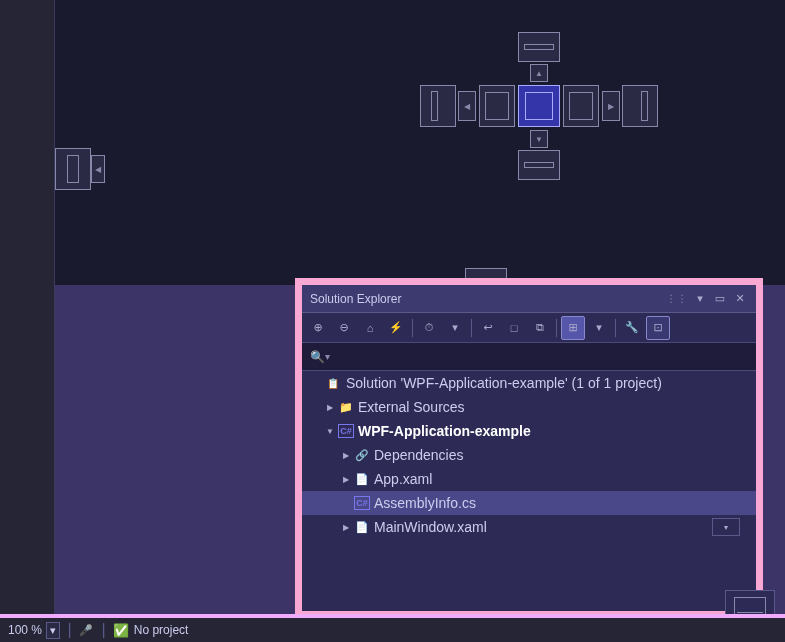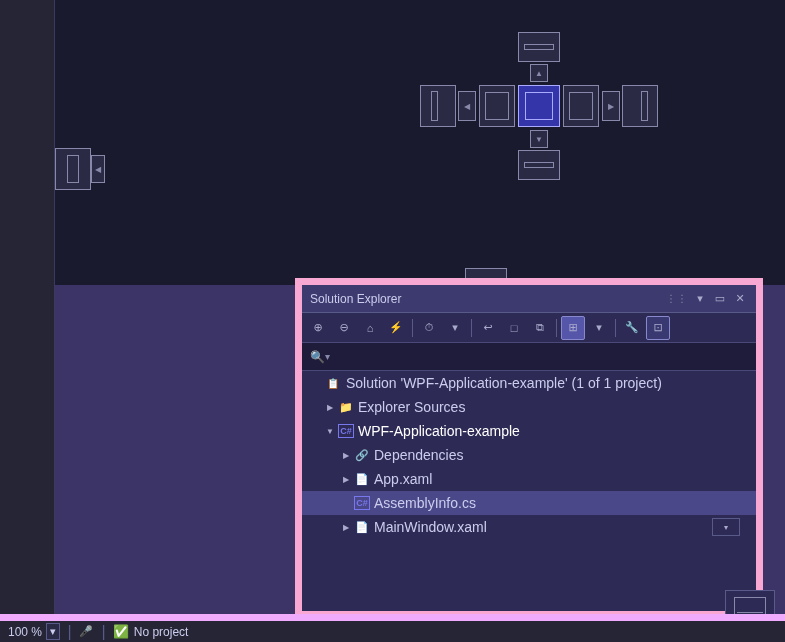--- a/index.html
+++ b/index.html
@@ -258,21 +258,21 @@
     .status-bar {
       position: absolute;
       bottom: 0; left: 0;
       width: 785px;
       height: 28px;
       background: #252535;
       display: flex;
       align-items: center;
       padding: 0 8px;
       gap: 8px;
-      border-top: 7px solid #f0abfc;
+      border-top: 4px solid #f0abfc;
     }
 
     .status-zoom {
       display: flex;
       align-items: center;
       gap: 4px;
       color: #ccccee;
       font-size: 12px;
     }
 
@@ -418,27 +418,27 @@
 
     <div class="tree-item" style="padding-left:8px;">
       <div class="tree-arrow"></div>
       <div class="tree-icon" style="color:#aaaacc; font-size:10px;">📋</div>
       <span class="item-label">Solution 'WPF-Application-example' (1 of 1 project)</span>
     </div>
 
     <div class="tree-item" style="padding-left:20px;">
       <div class="tree-arrow" style="color:#aaaacc; font-size:8px;">▶</div>
       <div class="tree-icon" style="color:#aaaacc; font-size:11px;">📁</div>
-      <span class="item-label">Explorer Sources</span>
+      <span class="item-label">External Sources</span>
     </div>
 
     <div class="tree-item" style="padding-left:20px;">
       <div class="tree-arrow" style="color:#aaaacc; font-size:8px;">▼</div>
       <div class="tree-icon" style="color:#7777ee; font-size:9px; font-weight:bold; border:1px solid #7777ee; width:16px; height:14px; display:flex; align-items:center; justify-content:center;">C#</div>
-      <span class="item-label" style="font-weight:normal; color:#ffffff;">WPF-Application-example</span>
+      <span class="item-label" style="font-weight:bold; color:#ffffff;">WPF-Application-example</span>
     </div>
 
     <div class="tree-item" style="padding-left:36px;">
       <div class="tree-arrow" style="color:#aaaacc; font-size:8px;">▶</div>
       <div class="tree-icon" style="color:#aaaacc; font-size:11px;">🔗</div>
       <span class="item-label">Dependencies</span>
     </div>
 
     <div class="tree-item" style="padding-left:36px;">
       <div class="tree-arrow" style="color:#aaaacc; font-size:8px;">▶</div>

